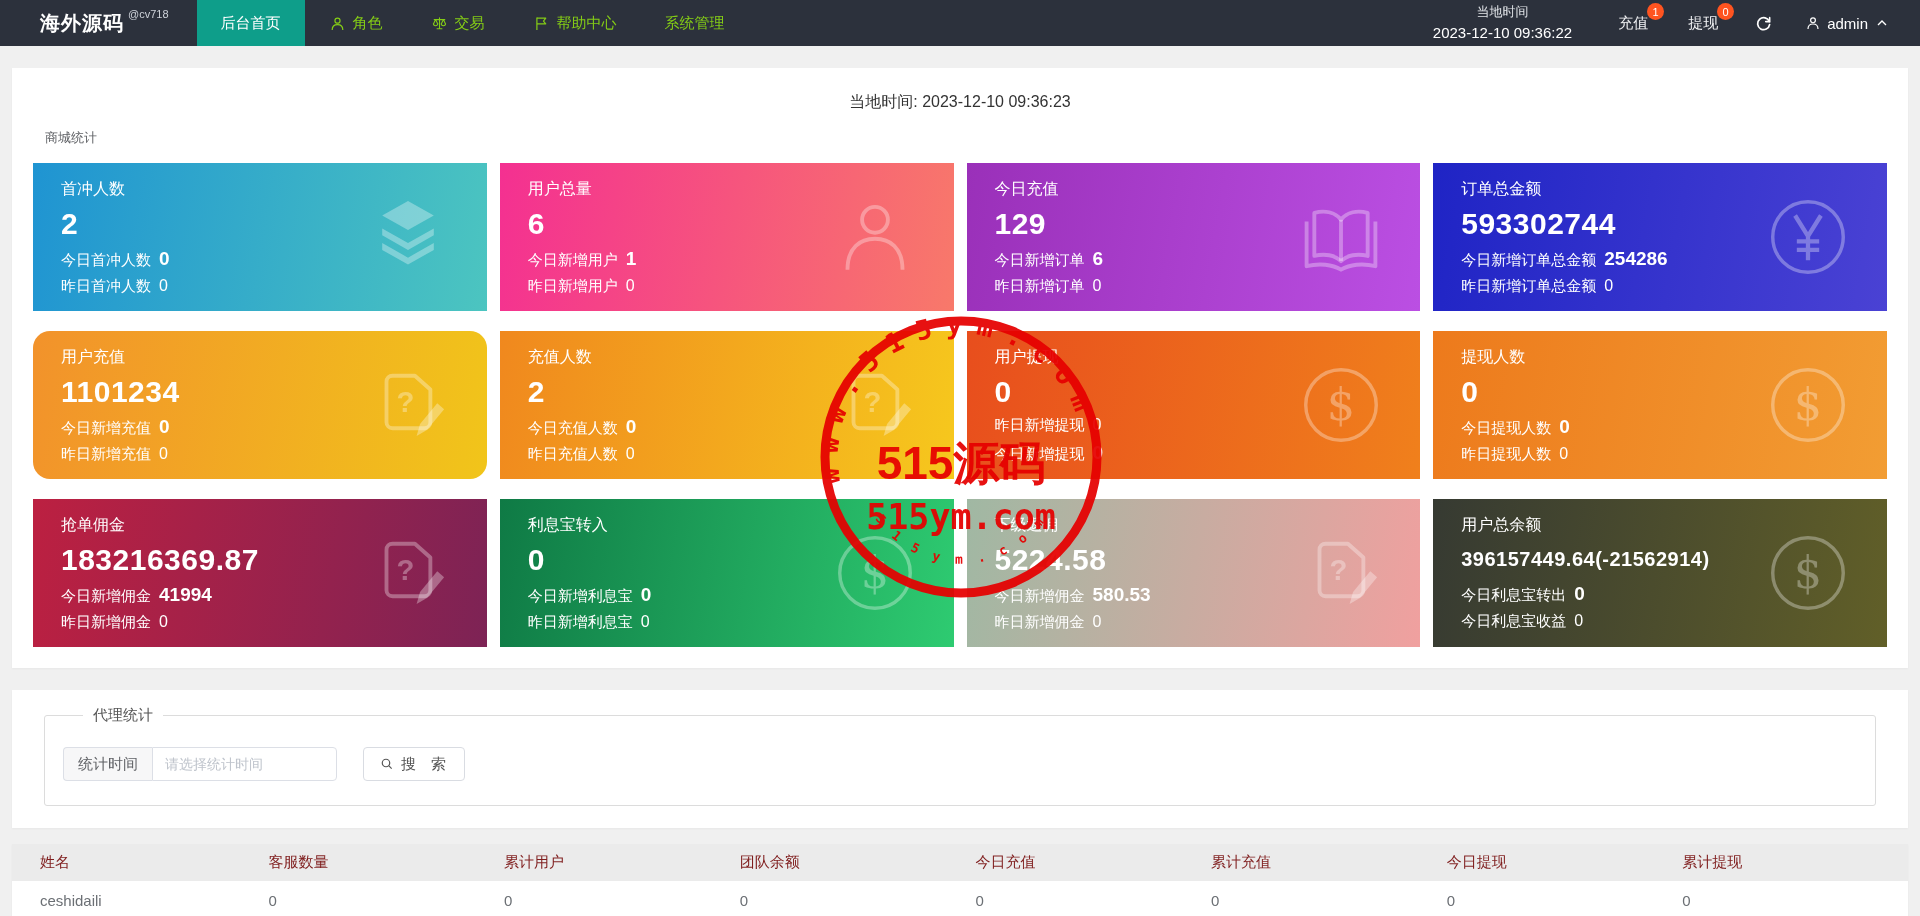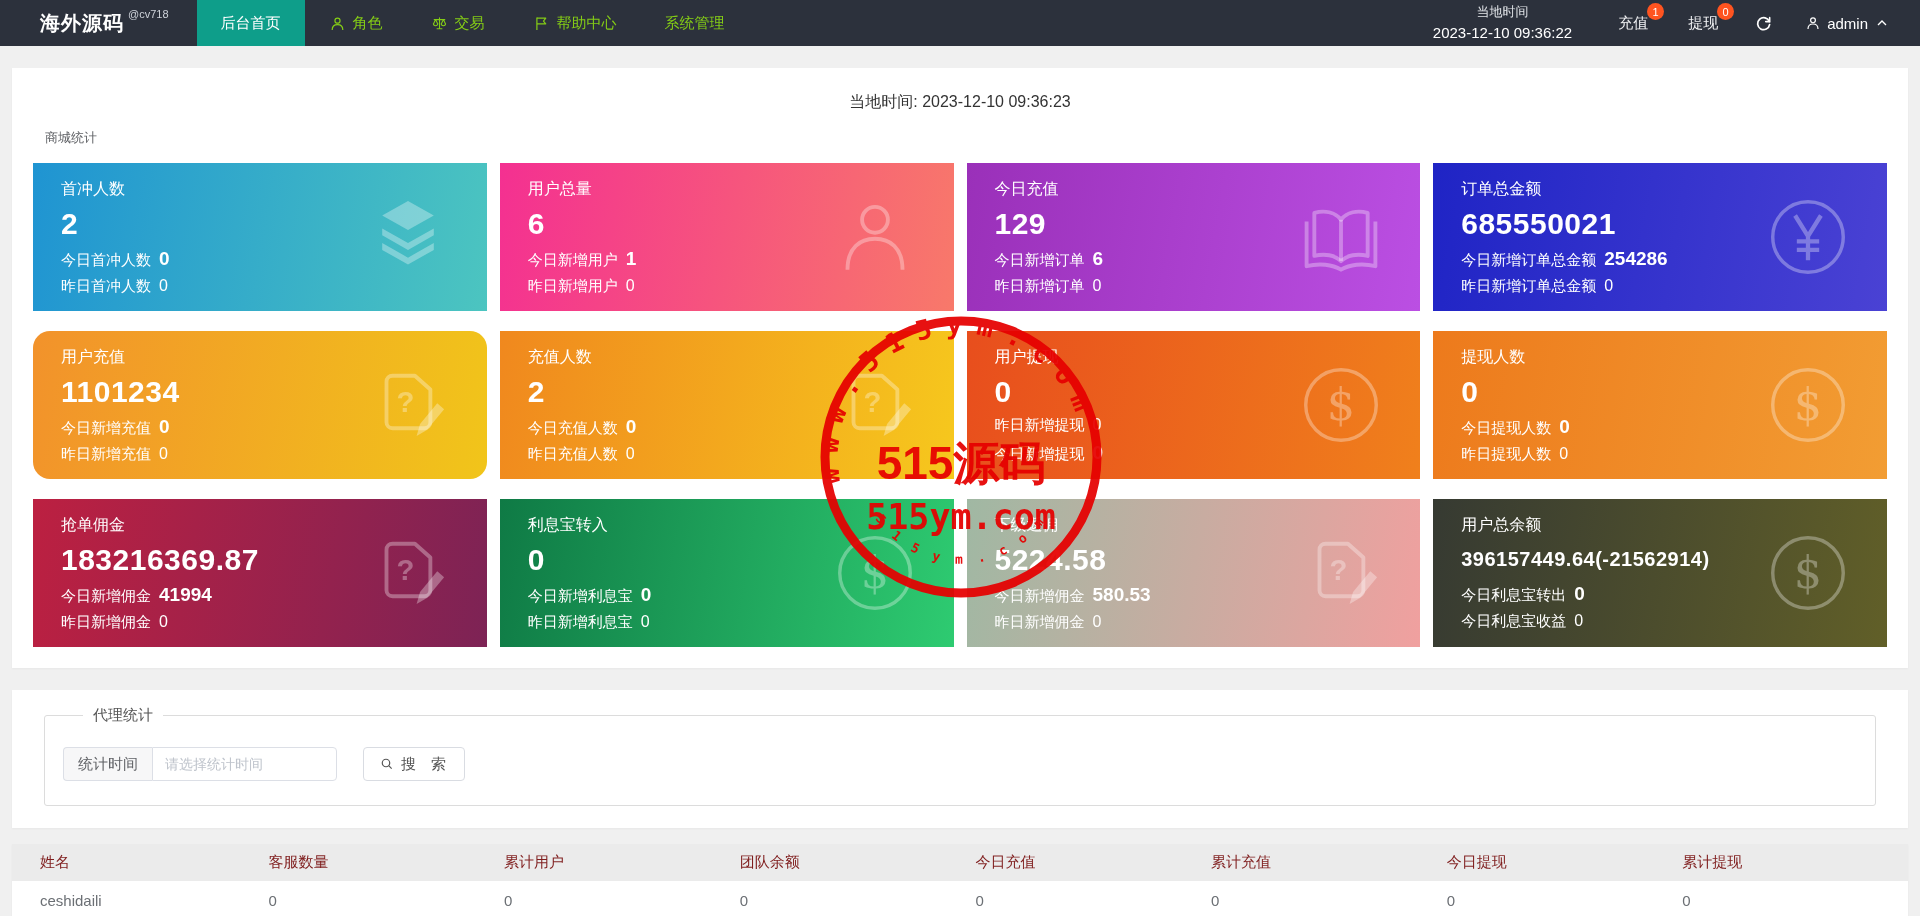--- a/index.html
+++ b/index.html
@@ -218,21 +218,21 @@
         </div>
         <div class="card-icon"><svg viewBox="0 0 100 100" fill="none" stroke="currentColor" stroke-width="4.5" stroke-linejoin="round">
             <path d="M50 30 C43 21 31 19 19 22 L19 72 C31 69 43 71 50 78 C57 71 69 69 81 72 L81 22 C69 19 57 21 50 30 Z"></path>
             <path d="M50 30 L50 78"></path>
             <path d="M10 32 L10 84 C25 80 40 82 50 88 C60 82 75 80 90 84 L90 32"></path>
           </svg></div>
       </div>
 
       <div class="stat-card" style="background: linear-gradient(100deg, rgb(31, 36, 197), rgb(74, 66, 212));">
         <div class="card-title">订单总金额</div>
-        <div class="card-value">685550021</div>
+        <div class="card-value">593302744</div>
         <div class="card-line">
           <span>今日新增订单总金额</span>
           <span class="v1">254286</span>
         </div>
         <div class="card-line">
           <span>昨日新增订单总金额</span>
           <span class="v2">0</span>
         </div>
         <div class="card-icon"><svg viewBox="0 0 100 100" fill="none" stroke="currentColor" stroke-width="4">
             <circle cx="50" cy="50" r="41"></circle>

